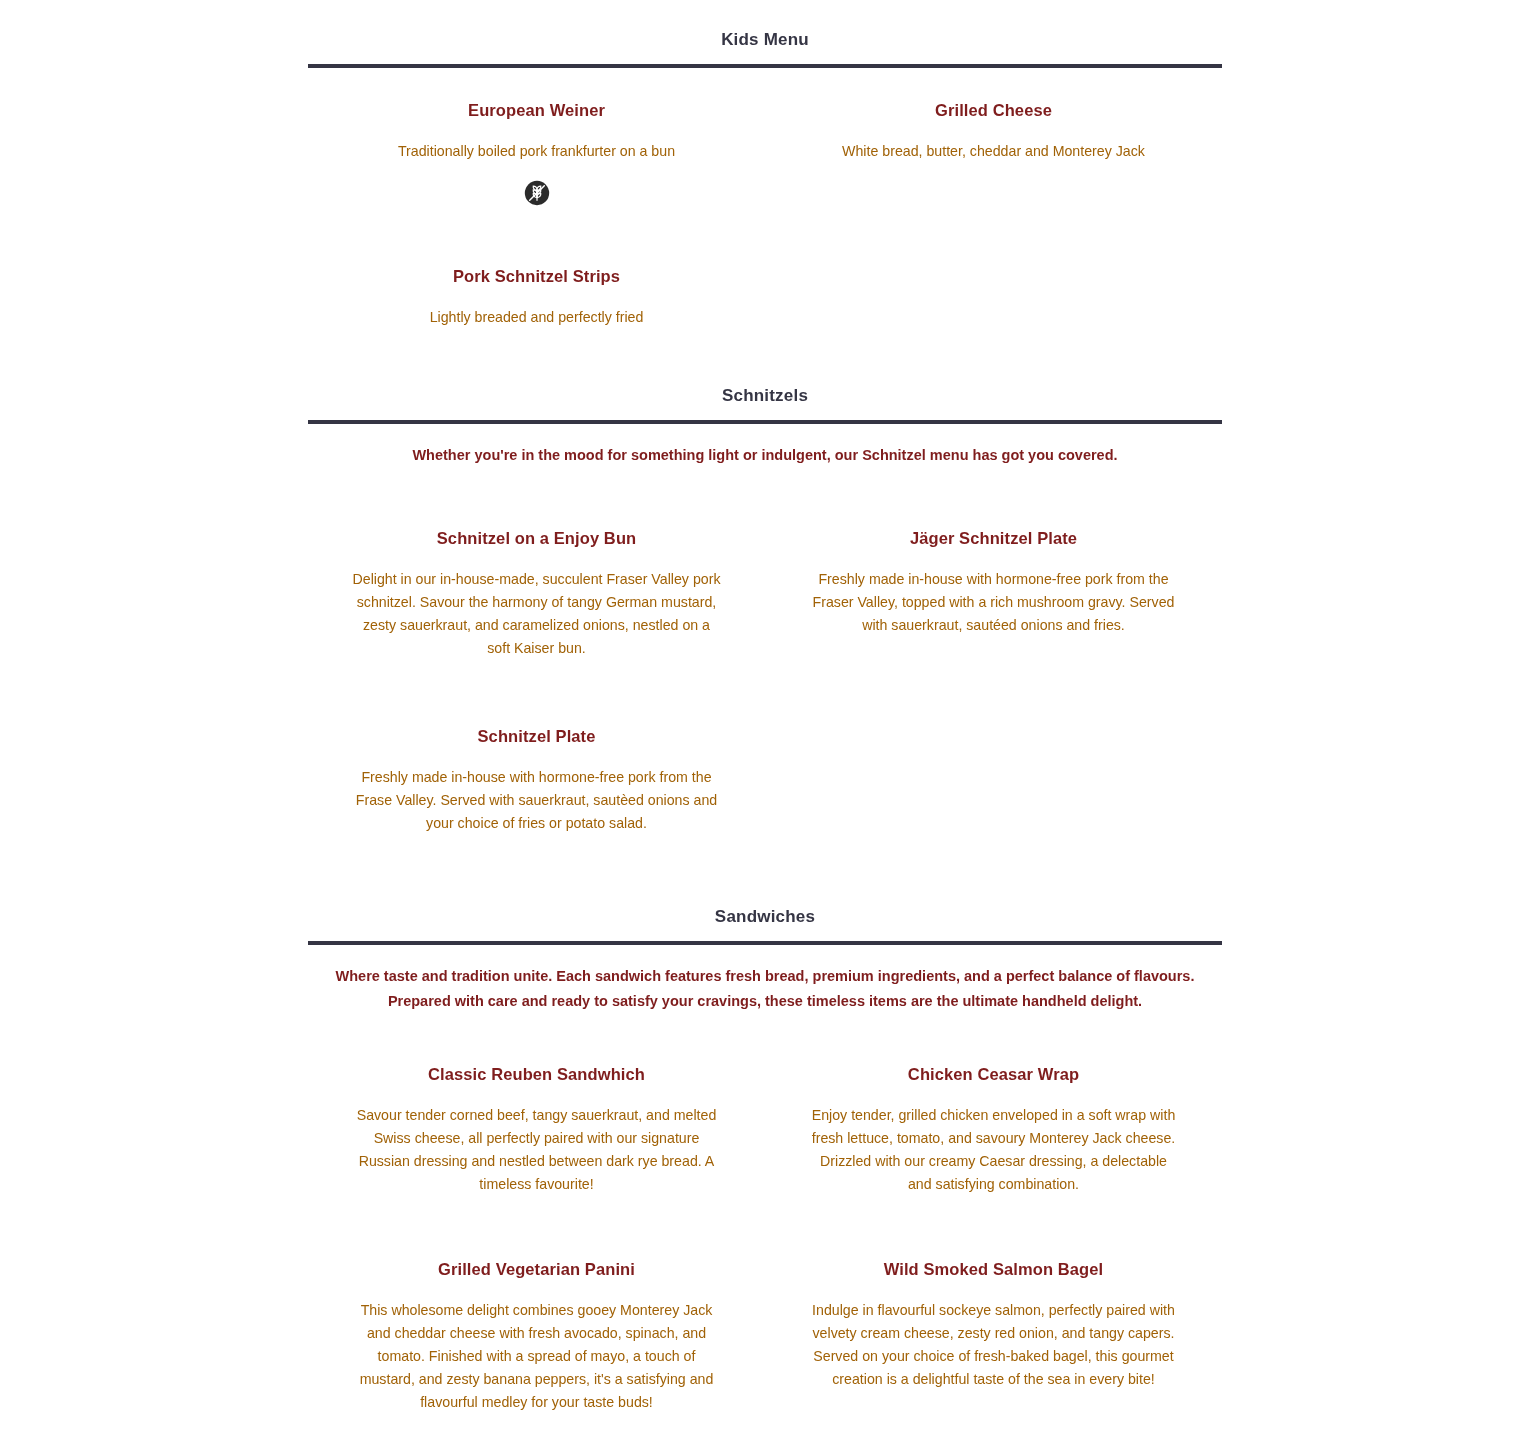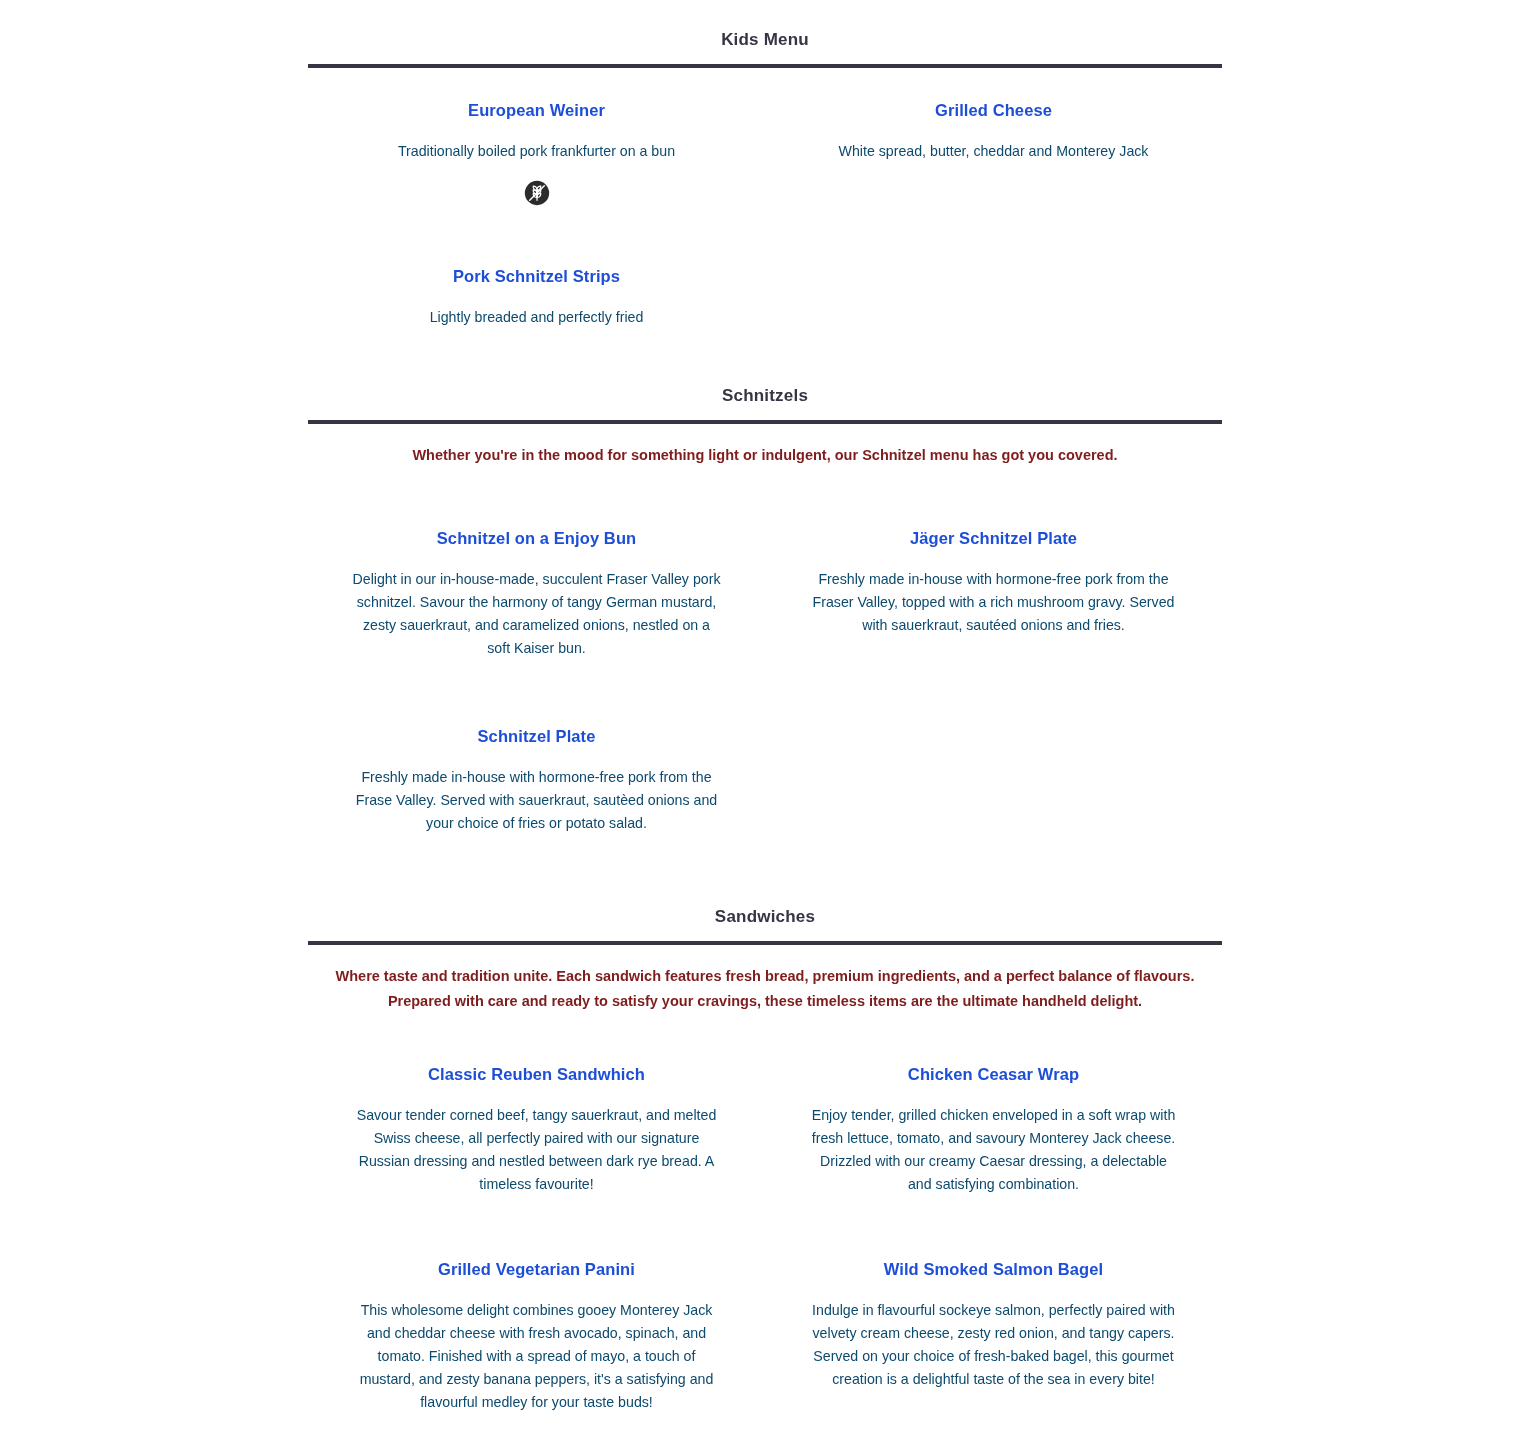--- a/index.html
+++ b/index.html
@@ -54,29 +54,29 @@
     flex-wrap: wrap;
     width: 100%;
   }
   .menu-item {
     width: 50%;
     box-sizing: border-box;
     text-align: center;
     padding: 0 14px;
   }
   .item-title {
-    color: #1d4ed8;
+    color: #7f1d1d;
     font-size: 16.5px;
     font-weight: bold;
     letter-spacing: 0.1px;
     margin: 0;
     line-height: 1.25;
   }
   .item-desc {
-    color: #0c4a6e;
+    color: #a16207;
     font-size: 14.2px;
     font-weight: normal;
     line-height: 1.62;
     margin: 19px auto 0 auto;
     max-width: 372px;
   }
   .item-badges {
     margin-top: 17px;
     display: flex;
     justify-content: center;
@@ -134,21 +134,21 @@
                 <path d="M16 21.8 C19.5 21 21 19 20.6 16.4 C18 16.4 16.3 17.8 16 20.4"></path>
               </g>
               <path d="M7 25 L25 7" stroke="#ffffff" stroke-width="1.8" stroke-linecap="round"></path>
             </svg>
           </span>
         </div>
       </div>
 
       <div class="menu-item">
         <h3 class="item-title">Grilled Cheese</h3>
-        <p class="item-desc">White spread, butter, cheddar and Monterey Jack</p>
+        <p class="item-desc">White bread, butter, cheddar and Monterey Jack</p>
         <div class="item-badges"></div>
       </div>
 
       <div class="menu-item">
         <h3 class="item-title">Pork Schnitzel Strips</h3>
         <p class="item-desc">Lightly breaded and perfectly fried</p>
         <div class="item-badges"></div>
       </div>
 
       <div class="spacer-item"></div>

